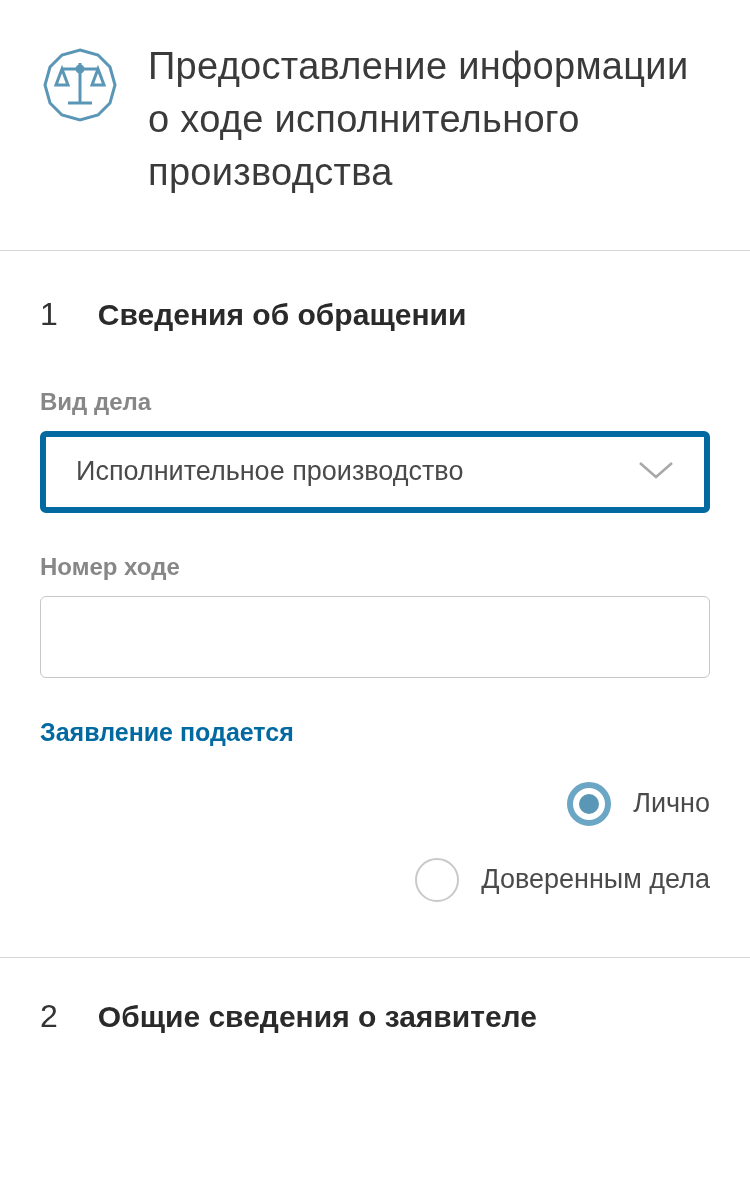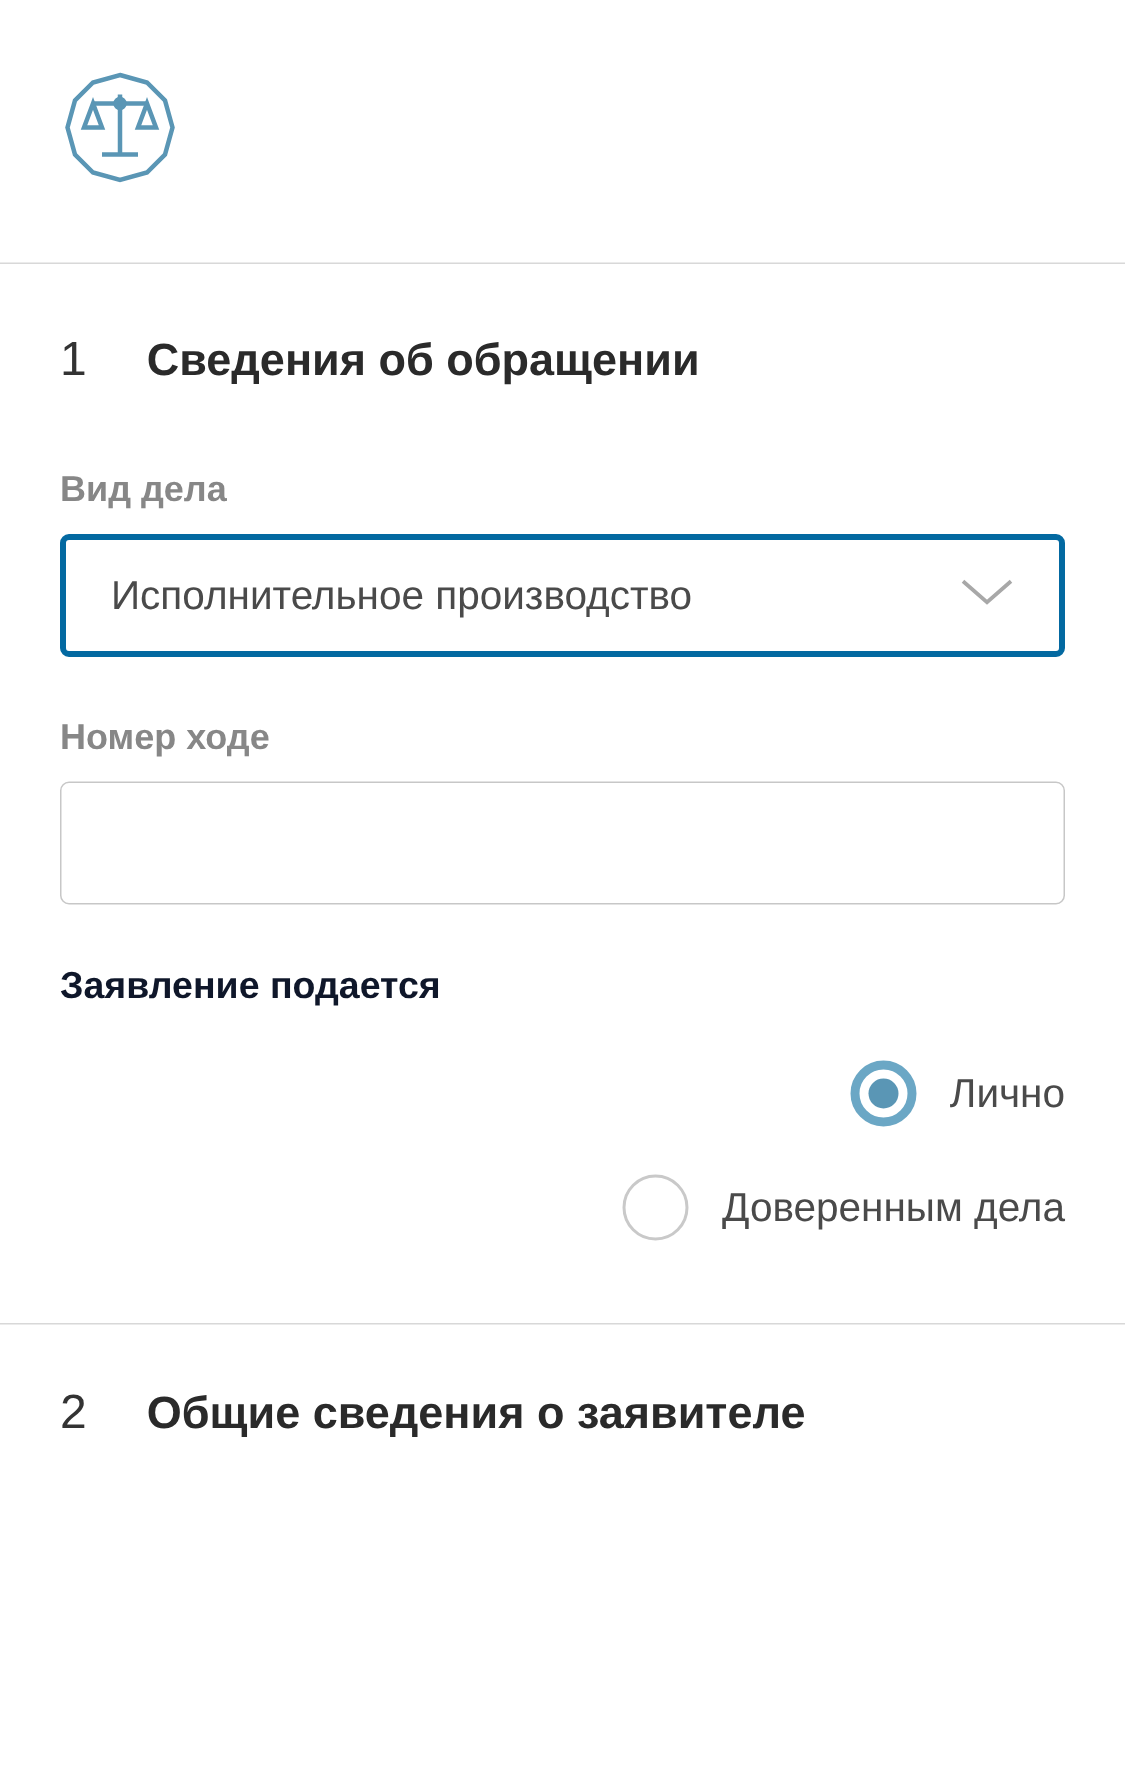--- a/index.html
+++ b/index.html
@@ -62,21 +62,21 @@
       margin-bottom: 40px;
     }
     .field-label {
       font-size: 24px;
       color: #878787;
       margin-bottom: 15px;
       font-weight: 700;
     }
     .select-wrapper {
       position: relative;
-      border: 4px solid #0369a1;
+      border: 6px solid #0369a1;
       border-radius: 6px;
       height: 82px;
       display: flex;
       align-items: center;
       padding: 0 30px;
     }
     .select-value {
       font-size: 27px;
       color: #4a4a4a;
       font-weight: 400;
@@ -94,21 +94,21 @@
       height: 82px;
       padding: 0 30px;
       font-size: 27px;
       color: #4a4a4a;
       outline: none;
       font-family: inherit;
     }
     .subsection-label {
       font-size: 25px;
       font-weight: 700;
-      color: #0f172a;
+      color: #0369a1;
       margin-bottom: 35px;
       margin-top: 15px;
     }
     .radio-group {
       display: flex;
       flex-direction: column;
       gap: 32px;
       align-items: flex-end;
     }
     .radio-option {
@@ -153,20 +153,21 @@
     <svg viewBox="0 0 80 80" fill="none" stroke="#5a96b5" stroke-width="3">
       <path d="M 40 5 L 58 10 L 70 22 L 75 40 L 70 58 L 58 70 L 40 75 L 22 70 L 10 58 L 5 40 L 10 22 L 22 10 Z" fill="none"></path>
       <line x1="40" y1="18" x2="40" y2="58"></line>
       <line x1="22" y1="24" x2="58" y2="24"></line>
       <line x1="28" y1="58" x2="52" y2="58"></line>
       <path d="M 22 24 L 16 40 L 28 40 Z" fill="none"></path>
       <path d="M 58 24 L 52 40 L 64 40 Z" fill="none"></path>
       <circle cx="40" cy="24" r="3" fill="#5a96b5"></circle>
     </svg>
   </div>
+  <h1 class="header-title">Предоставление информации о ходе исполнительного производства</h1>
 </div>
 
 <div class="divider"></div>
 
 <div class="section">
   <div class="section-header">
     <span class="section-number">1</span>
     <span class="section-title">Сведения об обращении</span>
   </div>
 

